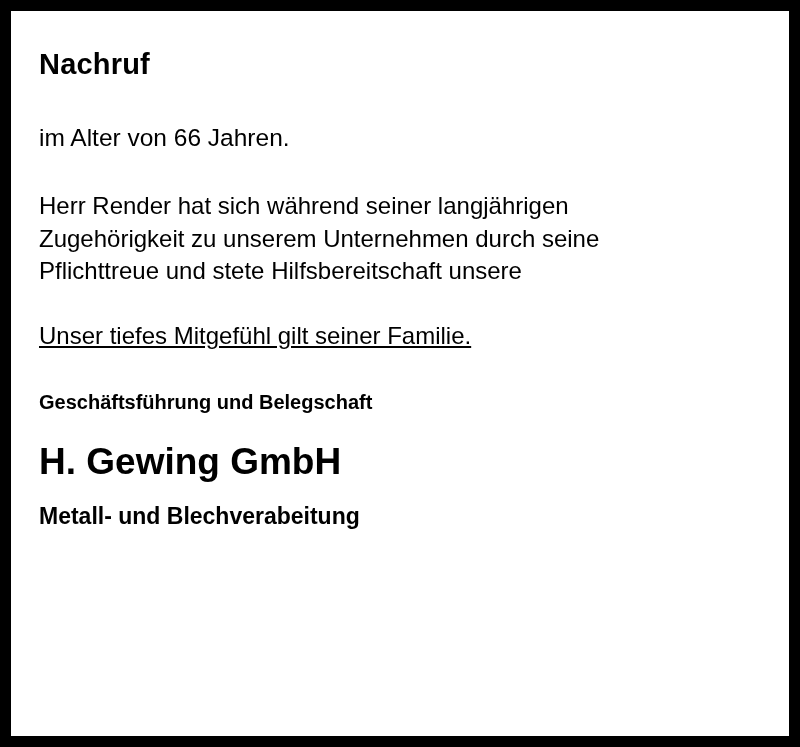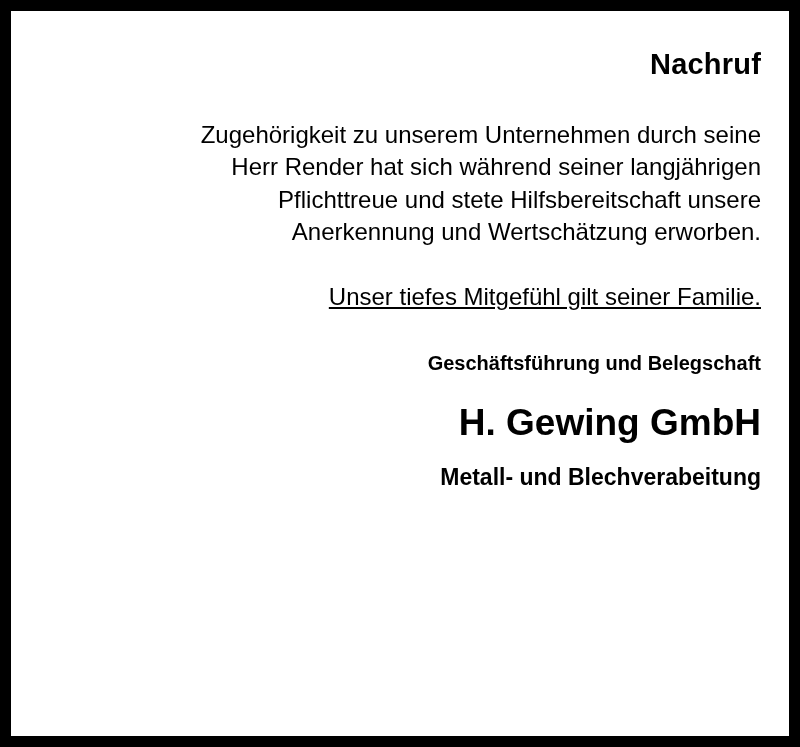--- a/index.html
+++ b/index.html
@@ -20,21 +20,21 @@
     height: 747px;
     border: 11px solid #000000;
     background: #ffffff;
     display: block;
   }
   .obituary-inner {
     box-sizing: border-box;
     width: 100%;
     height: 100%;
     padding: 30px 28px 14px 28px;
-    text-align: right;
+    text-align: left;
     display: block;
   }
   .line {
     display: block;
   }
   .heading {
     font-size: 29px;
     font-weight: bold;
     letter-spacing: 0.2px;
     line-height: 1.1;
@@ -94,26 +94,26 @@
 </head>
 <body>
 
 <div class="obituary-frame">
   <div class="obituary-inner">
 
     <div class="heading">Nachruf</div>
 
 
 
+    <div class="age">im Alter von 66 Jahren.</div>
 
     <div class="body-text">
+      <span class="line">Herr Render hat sich während seiner langjährigen</span>
       <span class="line">Zugehörigkeit zu unserem Unternehmen durch seine</span>
-      <span class="line">Herr Render hat sich während seiner langjährigen</span>
       <span class="line">Pflichttreue und stete Hilfsbereitschaft unsere</span>
-      <span class="line">Anerkennung und Wertschätzung erworben.</span>
     </div>
 
     <div class="condolence">Unser tiefes Mitgefühl gilt seiner Familie.</div>
 
     <div class="signature">Geschäftsführung und Belegschaft</div>
 
     <div class="company">H. Gewing GmbH</div>
 
     <div class="subtitle">Metall- und Blechverabeitung</div>
 

